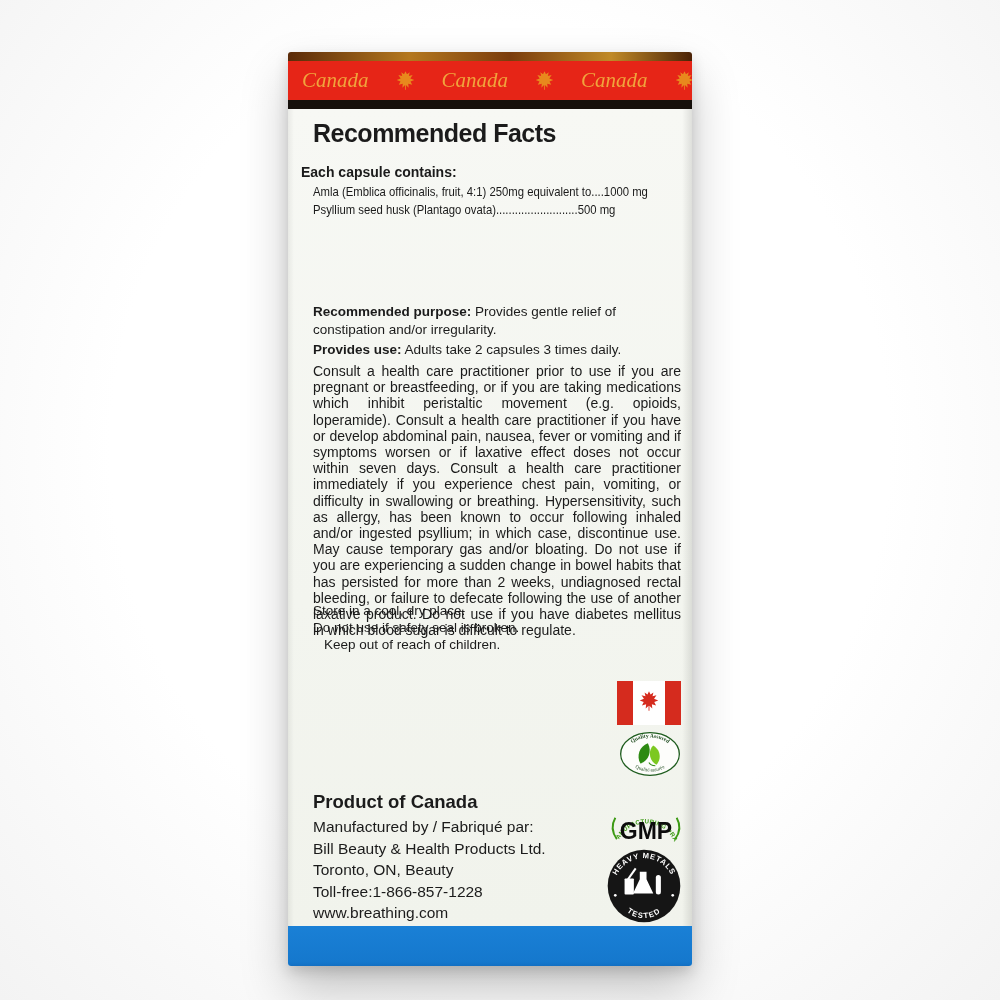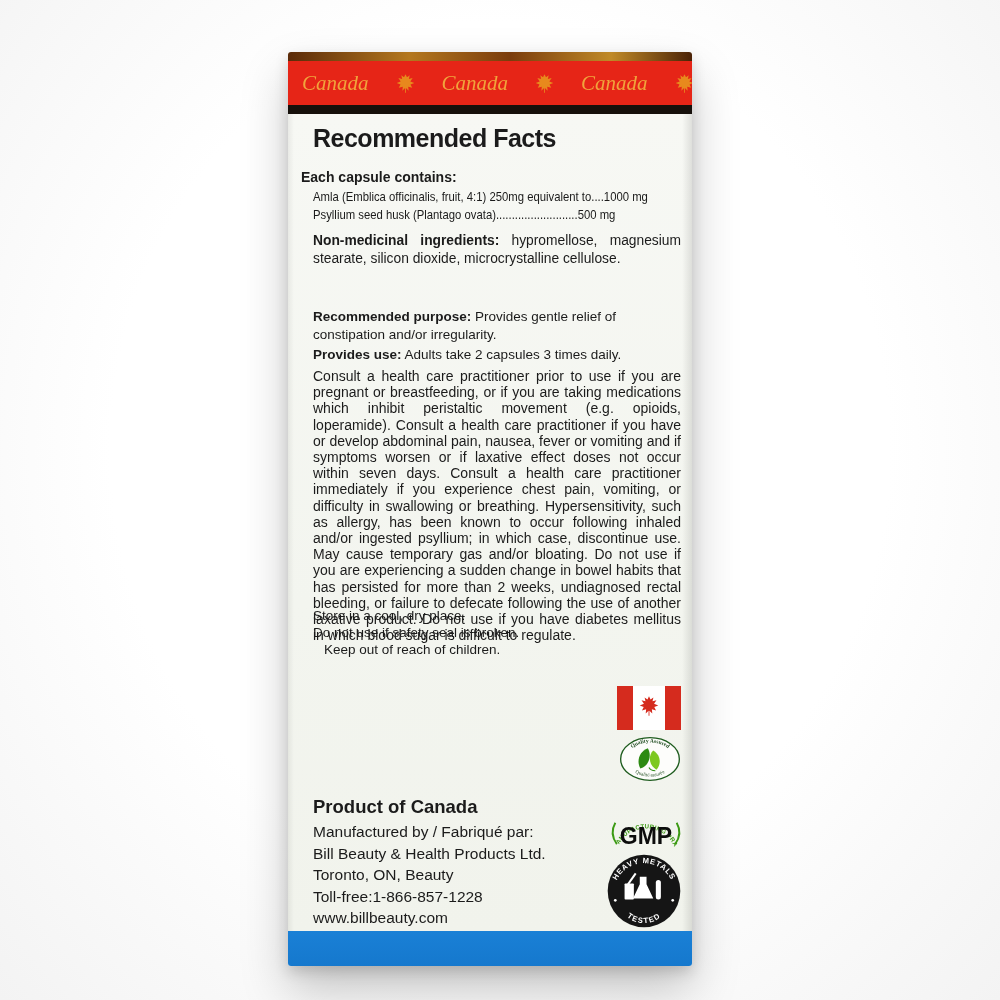--- a/index.html
+++ b/index.html
@@ -2,21 +2,21 @@
 <html><head>
 <meta charset="utf-8">
 <style>
   html,body{margin:0;padding:0;}
   .photo{position:relative;width:1000px;height:1000px;overflow:hidden;
     background:radial-gradient(ellipse at 50% 45%, #ffffff 55%, #f3f3f3 100%);
     font-family:"Liberation Sans", sans-serif;}
   .box{position:absolute;left:288px;top:52px;width:404px;height:914px;border-radius:3px;overflow:hidden;
     box-shadow:0 24px 48px rgba(0,0,0,0.22), 0 6px 14px rgba(0,0,0,0.15);}
   .top-edge{height:9px;background:linear-gradient(90deg,#5a2a08,#b4781f 30%,#7a3c0c 55%,#c08a28 80%,#4a2206);}
-  .band-red{height:44px;background:#e62517;display:flex;align-items:center;gap:26px;
+  .band-red{height:39px;background:#e62517;display:flex;align-items:center;gap:26px;
     padding-left:14px;overflow:hidden;white-space:nowrap;}
   .canada-word{font-family:"Liberation Serif", serif;font-style:italic;font-size:21px;color:#f0a43c;flex:0 0 auto;}
   .leaf-gold{width:21px;height:21px;flex:0 0 auto;}
   .band-black{height:9px;background:#16100b;}
   .label{position:relative;height:817px;background:linear-gradient(180deg,#f7f8f4 0%,#f3f5ef 60%,#f1f3ec 100%);color:#1b1b1b;}
   .label::after{content:"";position:absolute;top:0;right:0;width:10px;height:100%;
     background:linear-gradient(270deg,rgba(0,0,0,0.10),rgba(0,0,0,0));pointer-events:none;}
   .label::before{content:"";position:absolute;top:0;left:0;width:6px;height:100%;
     background:linear-gradient(90deg,rgba(0,0,0,0.06),rgba(0,0,0,0));pointer-events:none;}
   .abs{position:absolute;}
@@ -77,21 +77,20 @@
     <div class="band-black"></div>
 
     <div class="label">
 
       <div class="abs title">Recommended Facts</div>
 
       <div class="abs contains-head">Each capsule contains:</div>
       <div class="abs ing1"><span class="cond">Amla (Emblica officinalis, fruit, 4:1) 250mg equivalent to....1000 mg</span></div>
       <div class="abs ing2"><span class="cond">Psyllium seed husk (Plantago ovata)..........................500 mg</span></div>
 
-      <div class="abs nonmed"><span class="b">Non-medicinal ingredients:</span> <span>hypromellose, magnesium stearate, silicon dioxide, microcrystalline cellulose.</span></div>
 
 
       <div class="abs recpurp"><span class="b">Recommended purpose:</span> <span>Provides gentle relief of constipation and/or irregularity.</span></div>
 
       <div class="abs sugguse"><span class="b">Provides use:</span> <span>Adults take 2 capsules 3 times daily.</span></div>
 
       <div class="abs caution">Consult a health care practitioner prior to use if you are pregnant or breastfeeding, or if you are taking medications which inhibit peristaltic movement (e.g. opioids, loperamide). Consult a health care practitioner if you have or develop abdominal pain, nausea, fever or vomiting and if symptoms worsen or if laxative effect doses not occur within seven days. Consult a health care practitioner immediately if you experience chest pain, vomiting, or difficulty in swallowing or breathing. Hypersensitivity, such as allergy, has been known to occur following inhaled and/or ingested psyllium; in which case, discontinue use. May cause temporary gas and/or bloating. Do not use if you are experiencing a sudden change in bowel habits that has persisted for more than 2 weeks, undiagnosed rectal bleeding, or failure to defecate following the use of another laxative product. Do not use if you have diabetes mellitus in which blood sugar is difficult to regulate.</div>
 
       <div class="abs store0">Store in a cool, dry place.</div>
       <div class="abs store1">Do not use if safety seal is broken.</div>
@@ -122,21 +121,21 @@
           <path d="M58 64 C60 68 64 70 70 70" stroke="#2d8a12" stroke-width="2" fill="none"></path>
         </g>
       </svg>
 
       <div class="abs prodof">Product of Canada</div>
       <div class="abs manu">
         <div>Manufactured by / Fabriqué par:</div>
         <div>Bill Beauty &amp; Health Products Ltd.</div>
         <div>Toronto, ON, Beauty</div>
         <div>Toll-free:1-866-857-1228</div>
-        <div>www.billbeauty.com</div>
+        <div>www.breathing.com</div>
       </div>
 
       <svg class="abs gmp" viewBox="0 0 120 70">
         <path id="gmparc" d="M 24 62 A 40 40 0 0 1 96 62" fill="none"></path>
         <text font-size="8" font-weight="bold" fill="#3c9a14" letter-spacing="0.4" font-family="Liberation Sans, sans-serif">
           <textPath href="#gmparc" startOffset="50%" text-anchor="middle">GOOD MANUFACTURING PRACTICES</textPath>
         </text>
         <path d="M 22 60 Q 12 46 20 32" stroke="#3c9a14" stroke-width="2.5" fill="none"></path>
         <path d="M 98 60 Q 108 46 100 32" stroke="#3c9a14" stroke-width="2.5" fill="none"></path>
         <text x="60" y="60" text-anchor="middle" font-size="30" font-weight="bold" fill="#0c0c0c" font-family="Liberation Sans, sans-serif">GMP</text>

